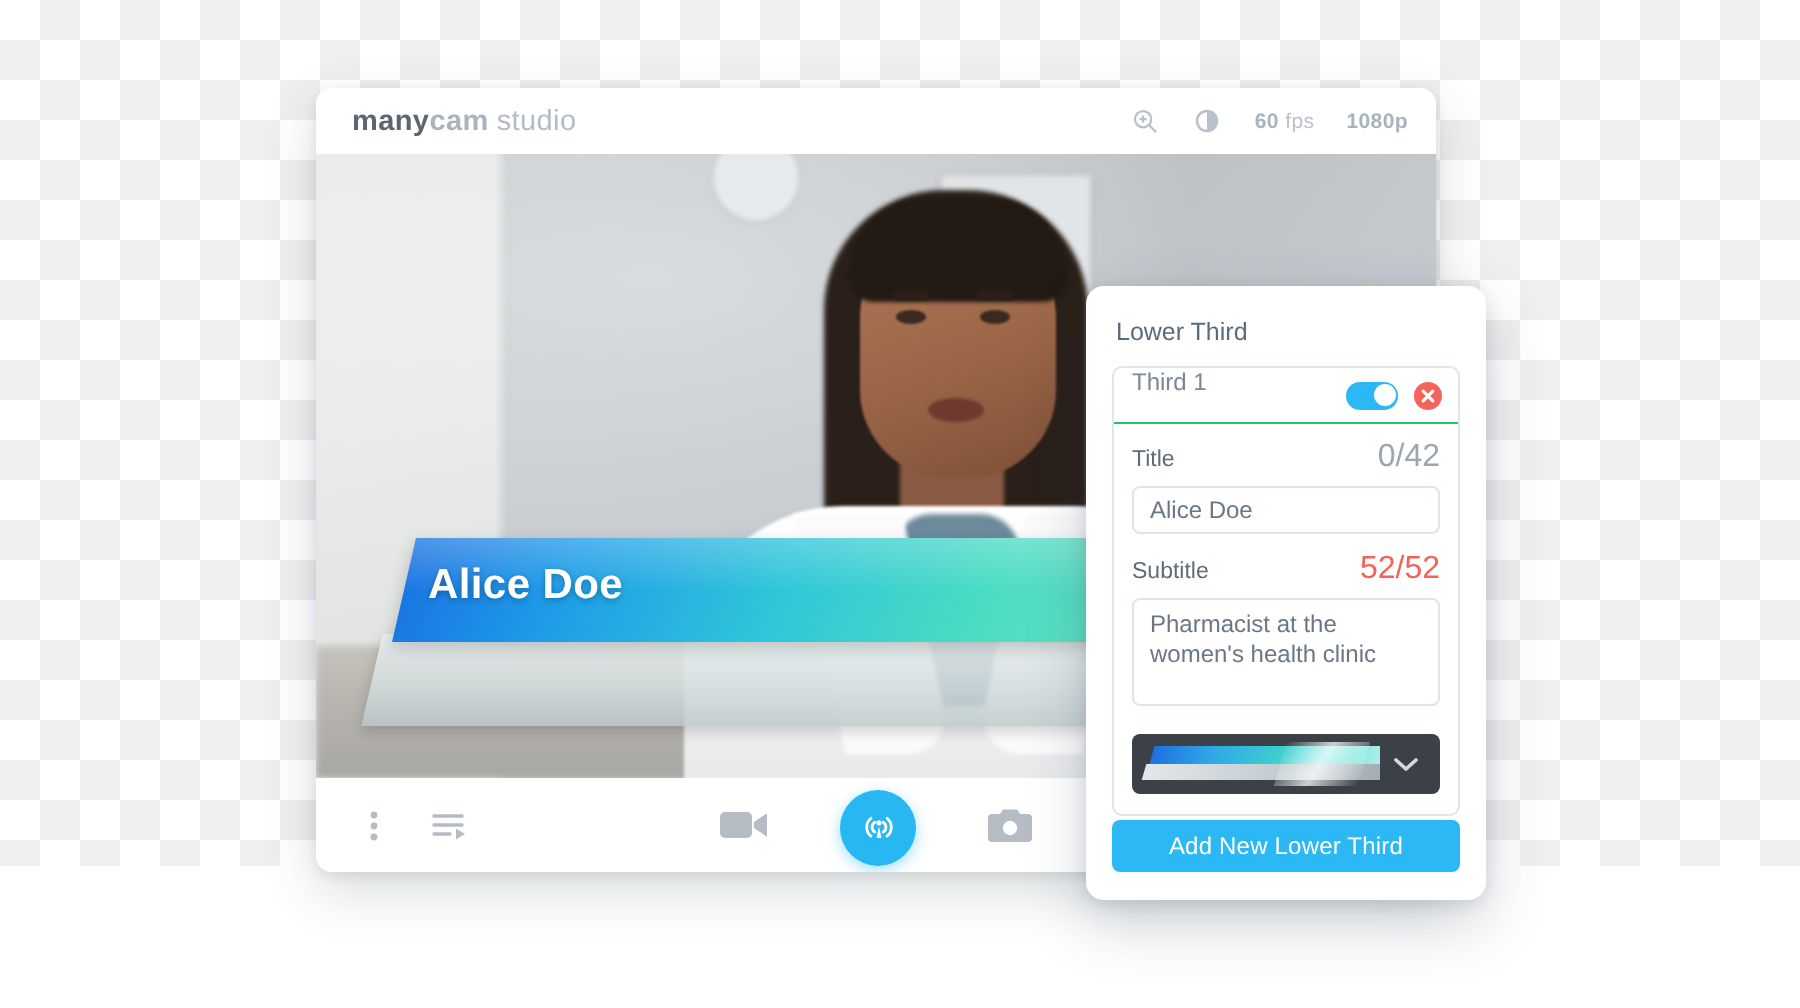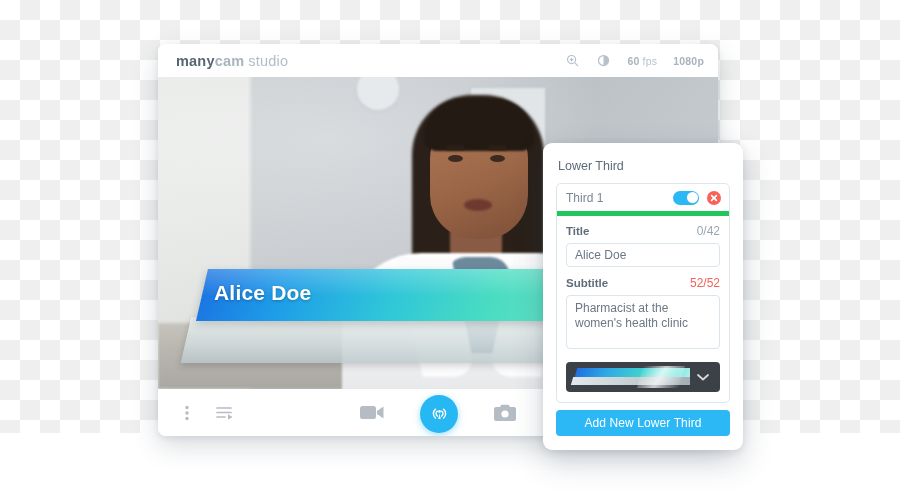--- a/index.html
+++ b/index.html
@@ -227,23 +227,23 @@
   .panel-title {
     font-size: 12.5px; color: #5c6b7a; font-weight: normal;
     margin: 2px 0 10px 2px;
   }
   .lt-card {
     border: 1px solid #dde6ec;
     border-radius: 5px;
     overflow: hidden;
   }
   .lt-head {
-    display: flex; align-items: center;
+    display: flex; 
     height: 27px; padding: 0 8px 0 9px;
-    border-bottom: 5px solid #22c55e;
+    border-bottom: 1px solid #22c55e;
   }
   .lt-name { font-size: 12px; color: #7b8794; }
   .lt-head-actions { margin-left: auto; display: flex; align-items: center; gap: 8px; }
   .toggle {
     width: 26px; height: 14px; border-radius: 7px;
     background: #2cb8f5; position: relative; cursor: pointer;
   }
   .toggle .knob {
     position: absolute; right: 1.5px; top: 1.5px;
     width: 11px; height: 11px; border-radius: 50%; background: #ffffff;
@@ -252,22 +252,22 @@
     width: 14px; height: 14px; border-radius: 50%;
     background: #f4645a;
     display: flex; align-items: center; justify-content: center;
     cursor: pointer;
   }
   .lt-body { padding: 8px 9px 10px 9px; }
   .field-row {
     display: flex; align-items: baseline;
     margin-bottom: 5px;
   }
-  .field-label { font-size: 11.5px; font-weight: bold; color: #5f6d7b; }
-  .field-count { margin-left: auto; font-size: 12px; color: #9aa6b1; }
+  .field-label { font-size: 11.5px; font-weight: normal; color: #5f6d7b; }
+  .field-count { margin-left: auto; font-size: 16px; color: #9aa6b1; }
   .field-count.over { color: #f4625a; }
   .text-input {
     width: 100%; height: 24px;
     border: 1px solid #dbe5ec; border-radius: 4px;
     box-sizing: border-box;
     padding: 0 8px;
     font-family: "Liberation Sans", sans-serif;
     font-size: 12px; color: #6b7884;
     background: #ffffff;
     outline: none;

